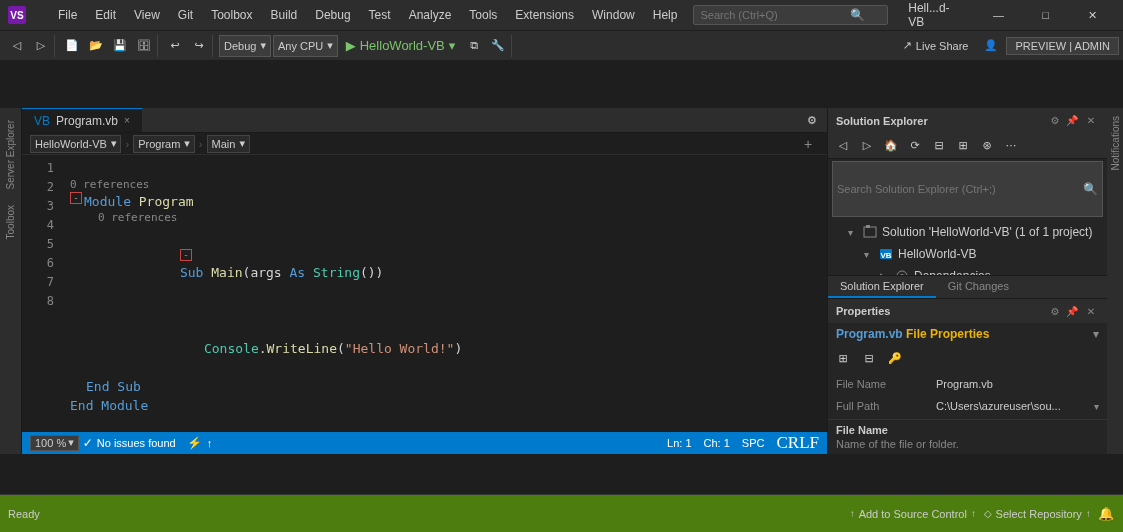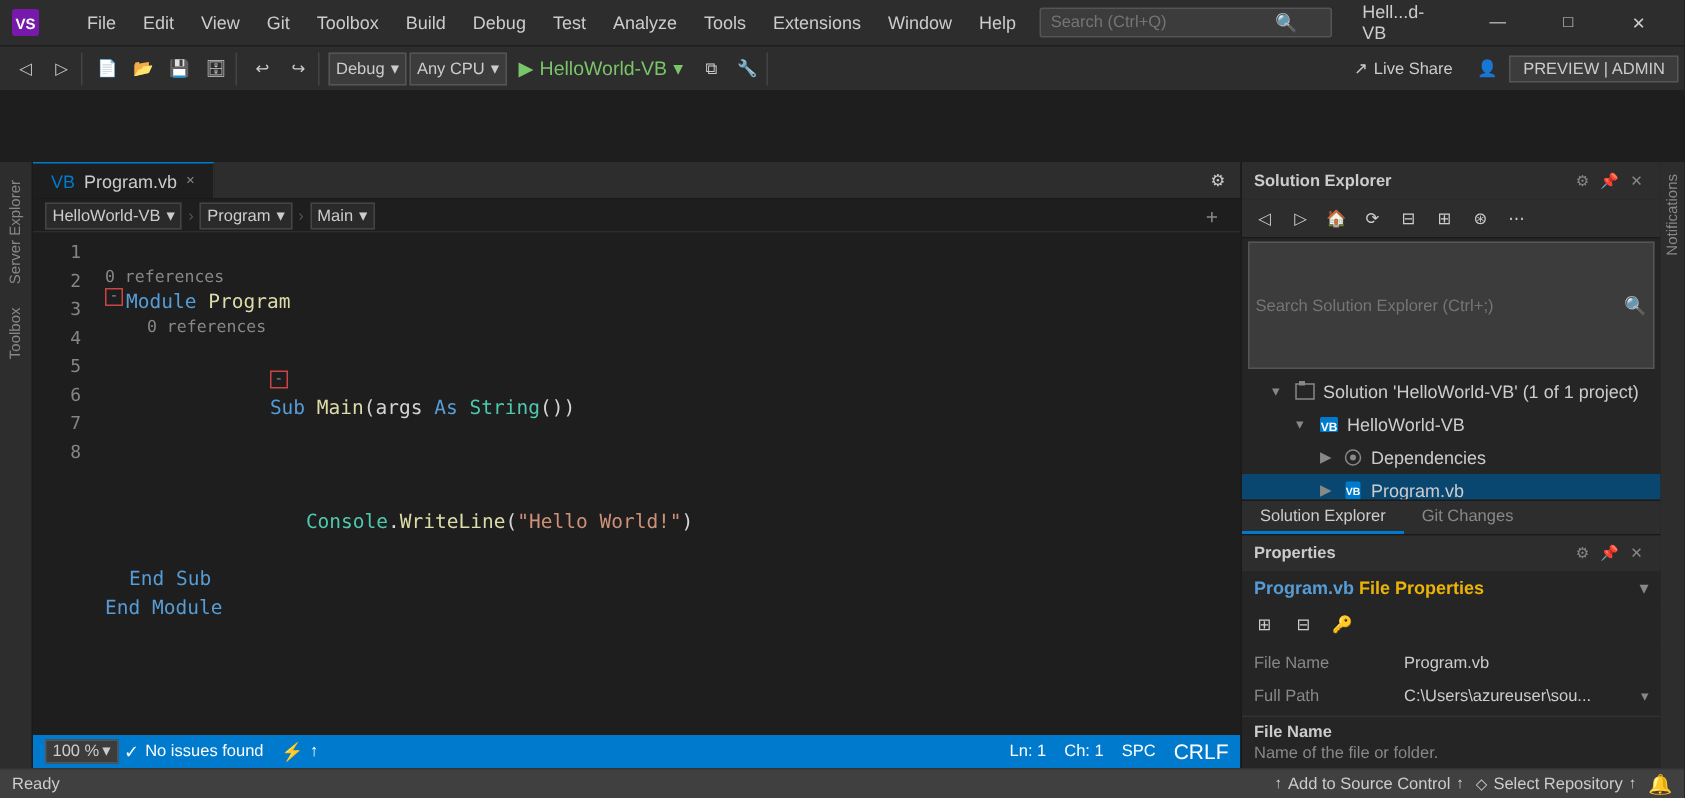--- a/index.html
+++ b/index.html
@@ -657,21 +657,21 @@
         </div>
         <span style="color:white;">✓</span>
         <span style="color:white; font-size:11px;">No issues found</span>
         <span style="color:white; margin-left:8px;">⚡</span>
         <span style="color:white; font-size:11px;">↑</span>
       </div>
       <div style="display:flex; gap:12px; align-items:center;">
         <span style="color:white; font-size:11px;">Ln: 1</span>
         <span style="color:white; font-size:11px;">Ch: 1</span>
         <span style="color:white; font-size:11px;">SPC</span>
-        <span style="color:white; font-size:14px;">CRLF</span>
+        <span style="color:white; font-size:17px;font-family:Liberation Serif, serif;">CRLF</span>
       </div>
     </div>
 
   </div>
 
   <div class="solution-panel">
 
     <div class="panel-header">
       <span class="panel-title">Solution Explorer</span>
       <div class="panel-controls">
@@ -791,21 +791,21 @@
       </div>
     </div>
   </div>
 
   <div class="notif-panel">
     <div class="notif-tab">Notifications</div>
   </div>
 
 </div>
 
-<div style="height:20px; background:#404040; display:flex; align-items:center; padding:0 8px; justify-content:space-between; flex-shrink:0; border-top:1px solid #333;">
+<div style="height:38px; background:#4d7c0f; display:flex; align-items:center; padding:0 8px; justify-content:space-between; flex-shrink:0; border-top:1px solid #333;margin-top:40px;">
   <span style="color:#ccc; font-size:11px;">Ready</span>
   <div style="display:flex; align-items:center; gap:8px;">
     <div style="display:flex; align-items:center; gap:4px; cursor:pointer;">
       <span style="color:#ccc; font-size:10px;">↑</span>
       <span style="color:#ccc; font-size:11px;">Add to Source Control</span>
       <span style="color:#ccc; font-size:10px;">↑</span>
     </div>
     <div style="display:flex; align-items:center; gap:4px; cursor:pointer;">
       <span style="color:#ccc; font-size:10px;">◇</span>
       <span style="color:#ccc; font-size:11px;">Select Repository</span>

